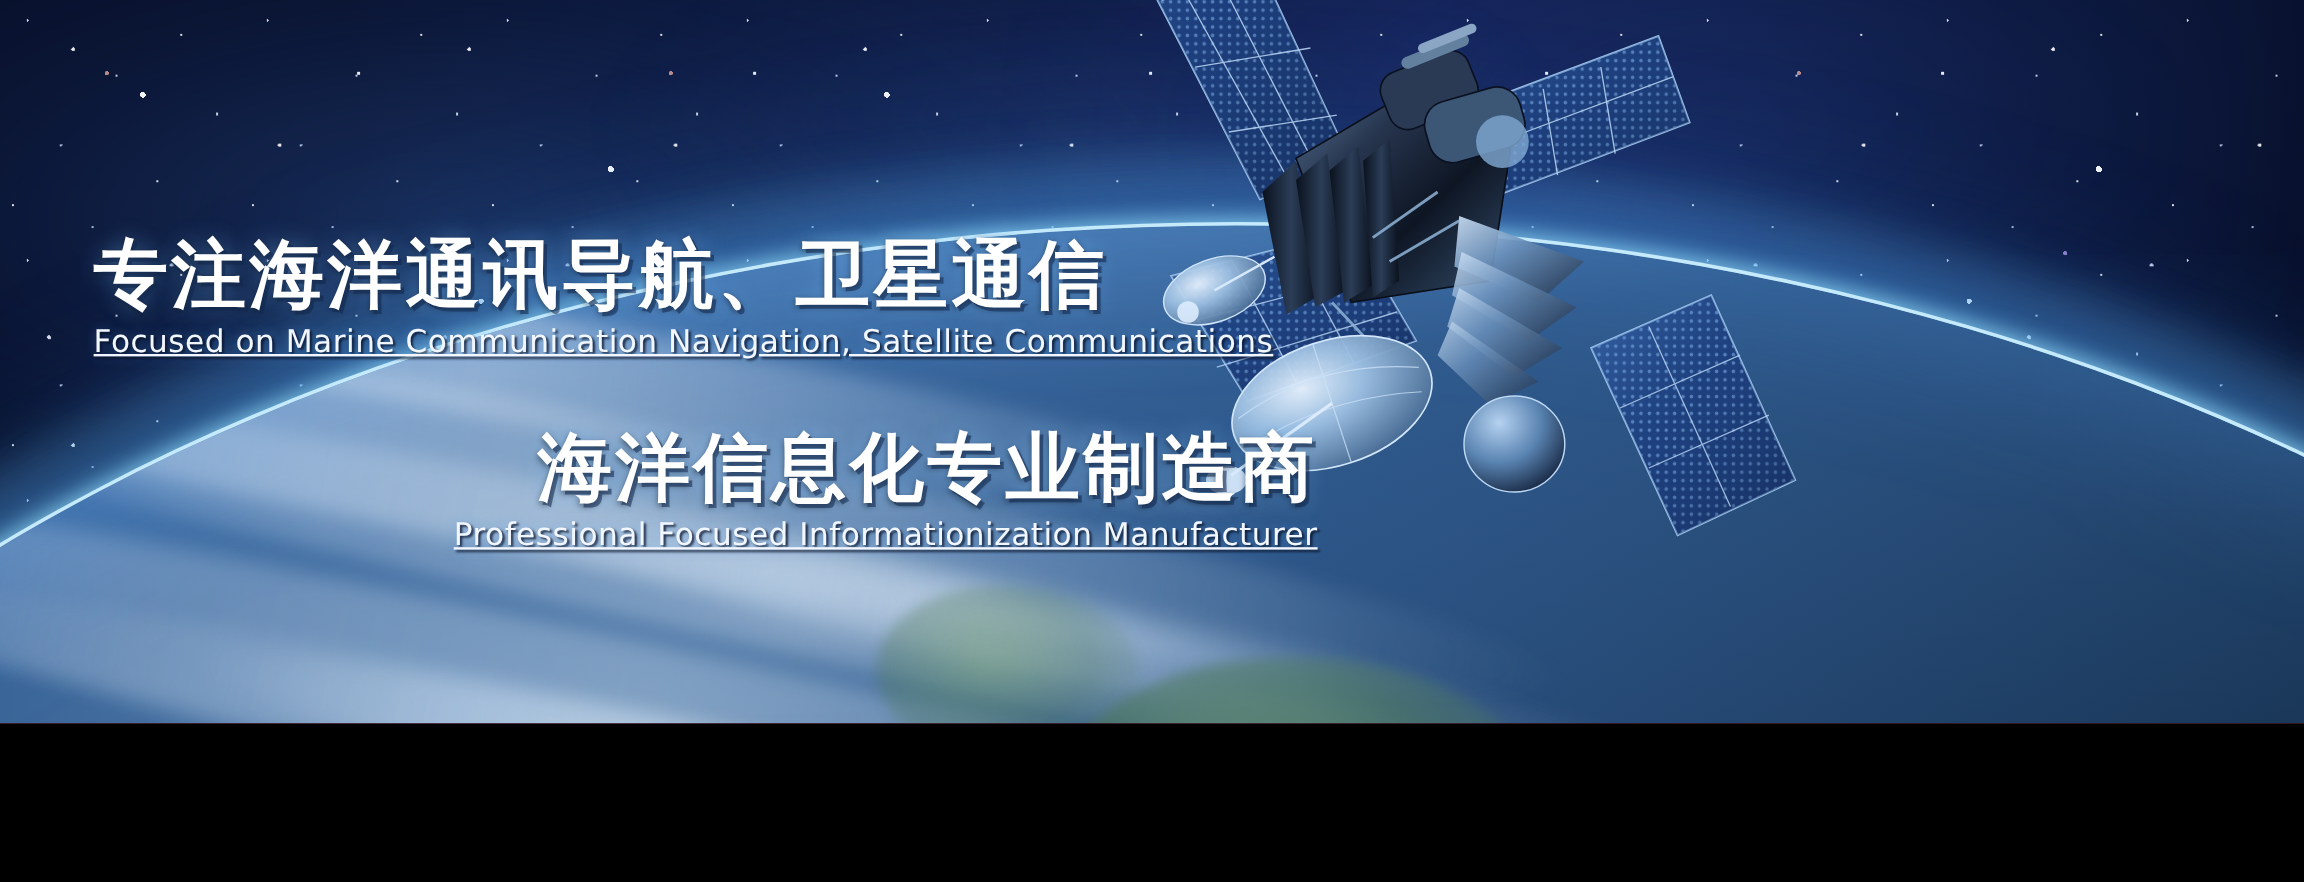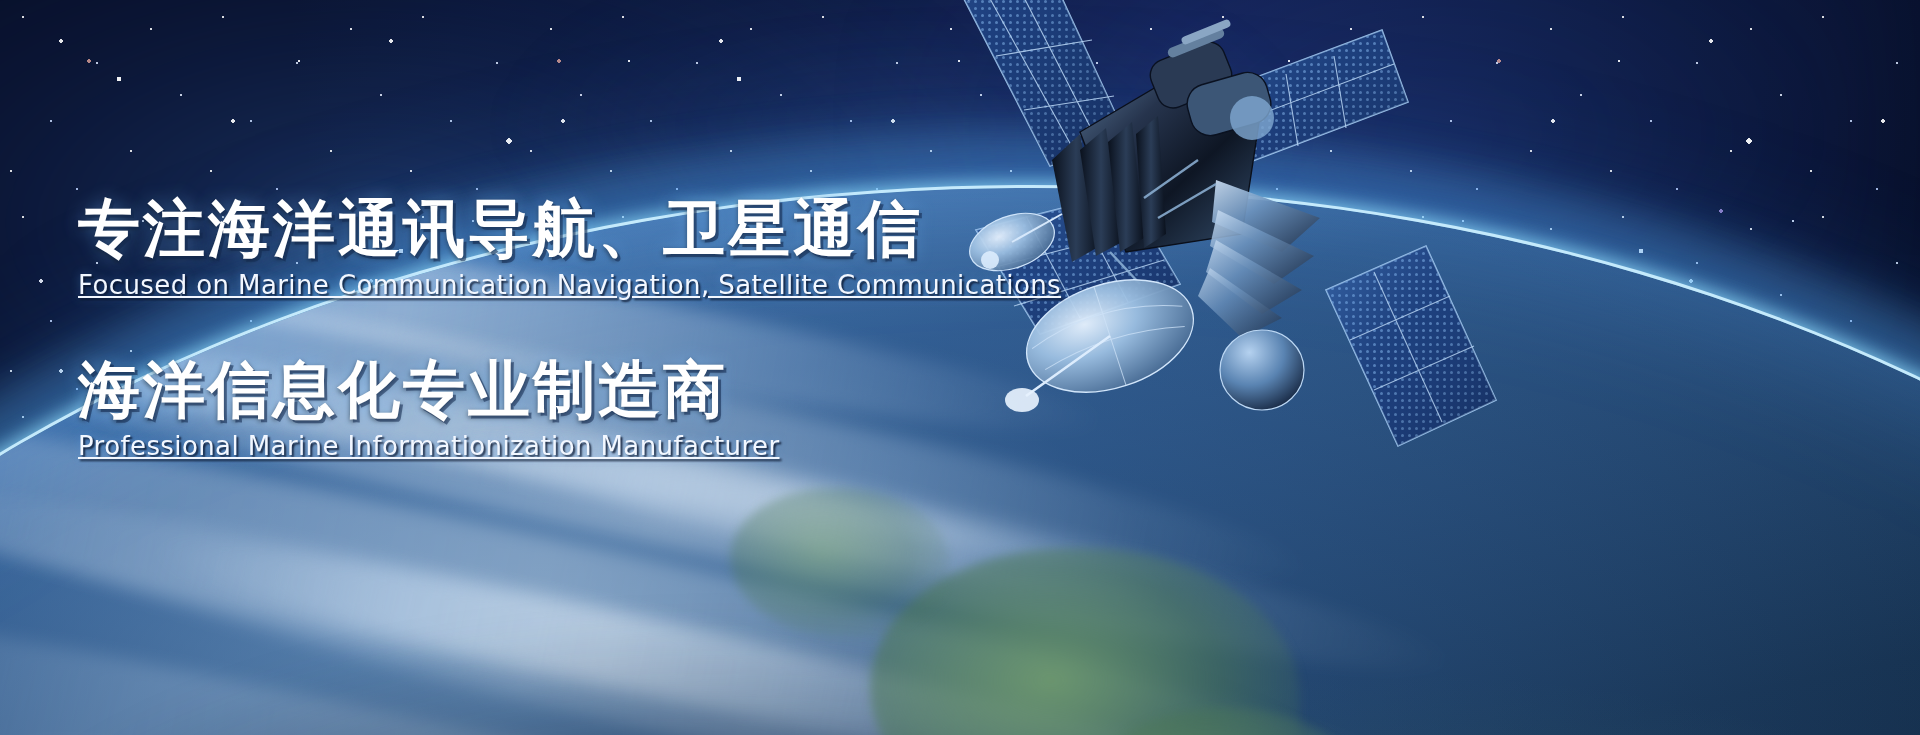--- a/index.html
+++ b/index.html
@@ -1,20 +1,20 @@
 <!DOCTYPE html>
 <html><head>
 <meta charset="utf-8">
 <style>
   html,body{margin:0;padding:0;background:#000;}
   body{font-family:"DejaVu Sans","Liberation Sans",sans-serif;}
 
   #banner{
     position:relative;
-    width:1920px;height:735px;
+    width:1920px;height:603px;
     overflow:hidden;
     background:#ef4444;
   }
 
   
   .space-base{
     position:absolute;inset:0;
     background:
       radial-gradient(ellipse 900px 620px at 62% 6%, #16255a 0%, #0d1a40 45%, #070e26 100%),
       linear-gradient(160deg,#0b1638 0%,#101c44 35%,#0a1232 70%,#060c22 100%);
@@ -139,21 +139,21 @@
       3px 3px 0 rgba(18,40,78,.55),
       0 0 18px rgba(120,190,255,.45),
       0 2px 5px rgba(0,0,0,.55);
   }
   .h-en{
     font-size:26px;line-height:1.2;font-weight:400;color:#f2f7ff;
     letter-spacing:.4px;white-space:nowrap;margin-top:8px;
     text-shadow:2px 2px 2px rgba(8,18,40,.85), 0 0 10px rgba(90,160,240,.40);
     text-decoration:underline;
   }
-  .block-2{margin-top:56px;}
+  .block-2{margin-top:56px;text-align:right;}
 </style>
 </head>
 <body>
 
 <div id="banner">
 
   <div class="space-base"></div>
   <div class="nebula-a"></div>
   <div class="nebula-b"></div>
   <div class="nebula-c"></div>
@@ -334,18 +334,18 @@
 
   <div class="copy">
 
     <div>
       <div class="h-cn">专注海洋通讯导航、卫星通信</div>
       <div class="h-en">Focused on Marine Communication Navigation, Satellite Communications</div>
     </div>
 
     <div class="block-2">
       <div class="h-cn">海洋信息化专业制造商</div>
-      <div class="h-en">Professional Marine Informationization Manufacturer</div>
+      <div class="h-en">Professional Focused Informationization Manufacturer</div>
     </div>
 
   </div>
 
 </div>
 
 </body></html>

